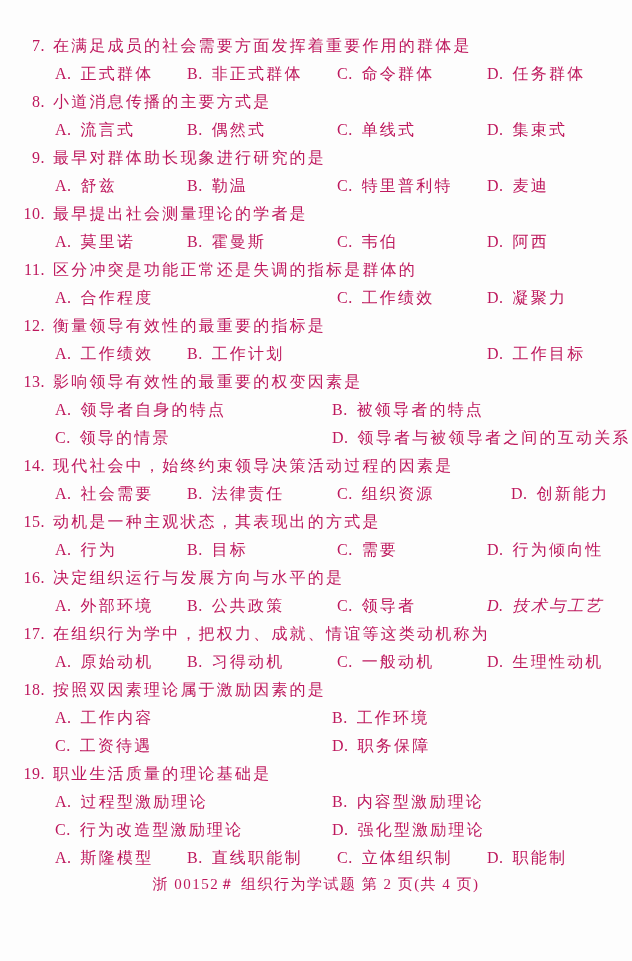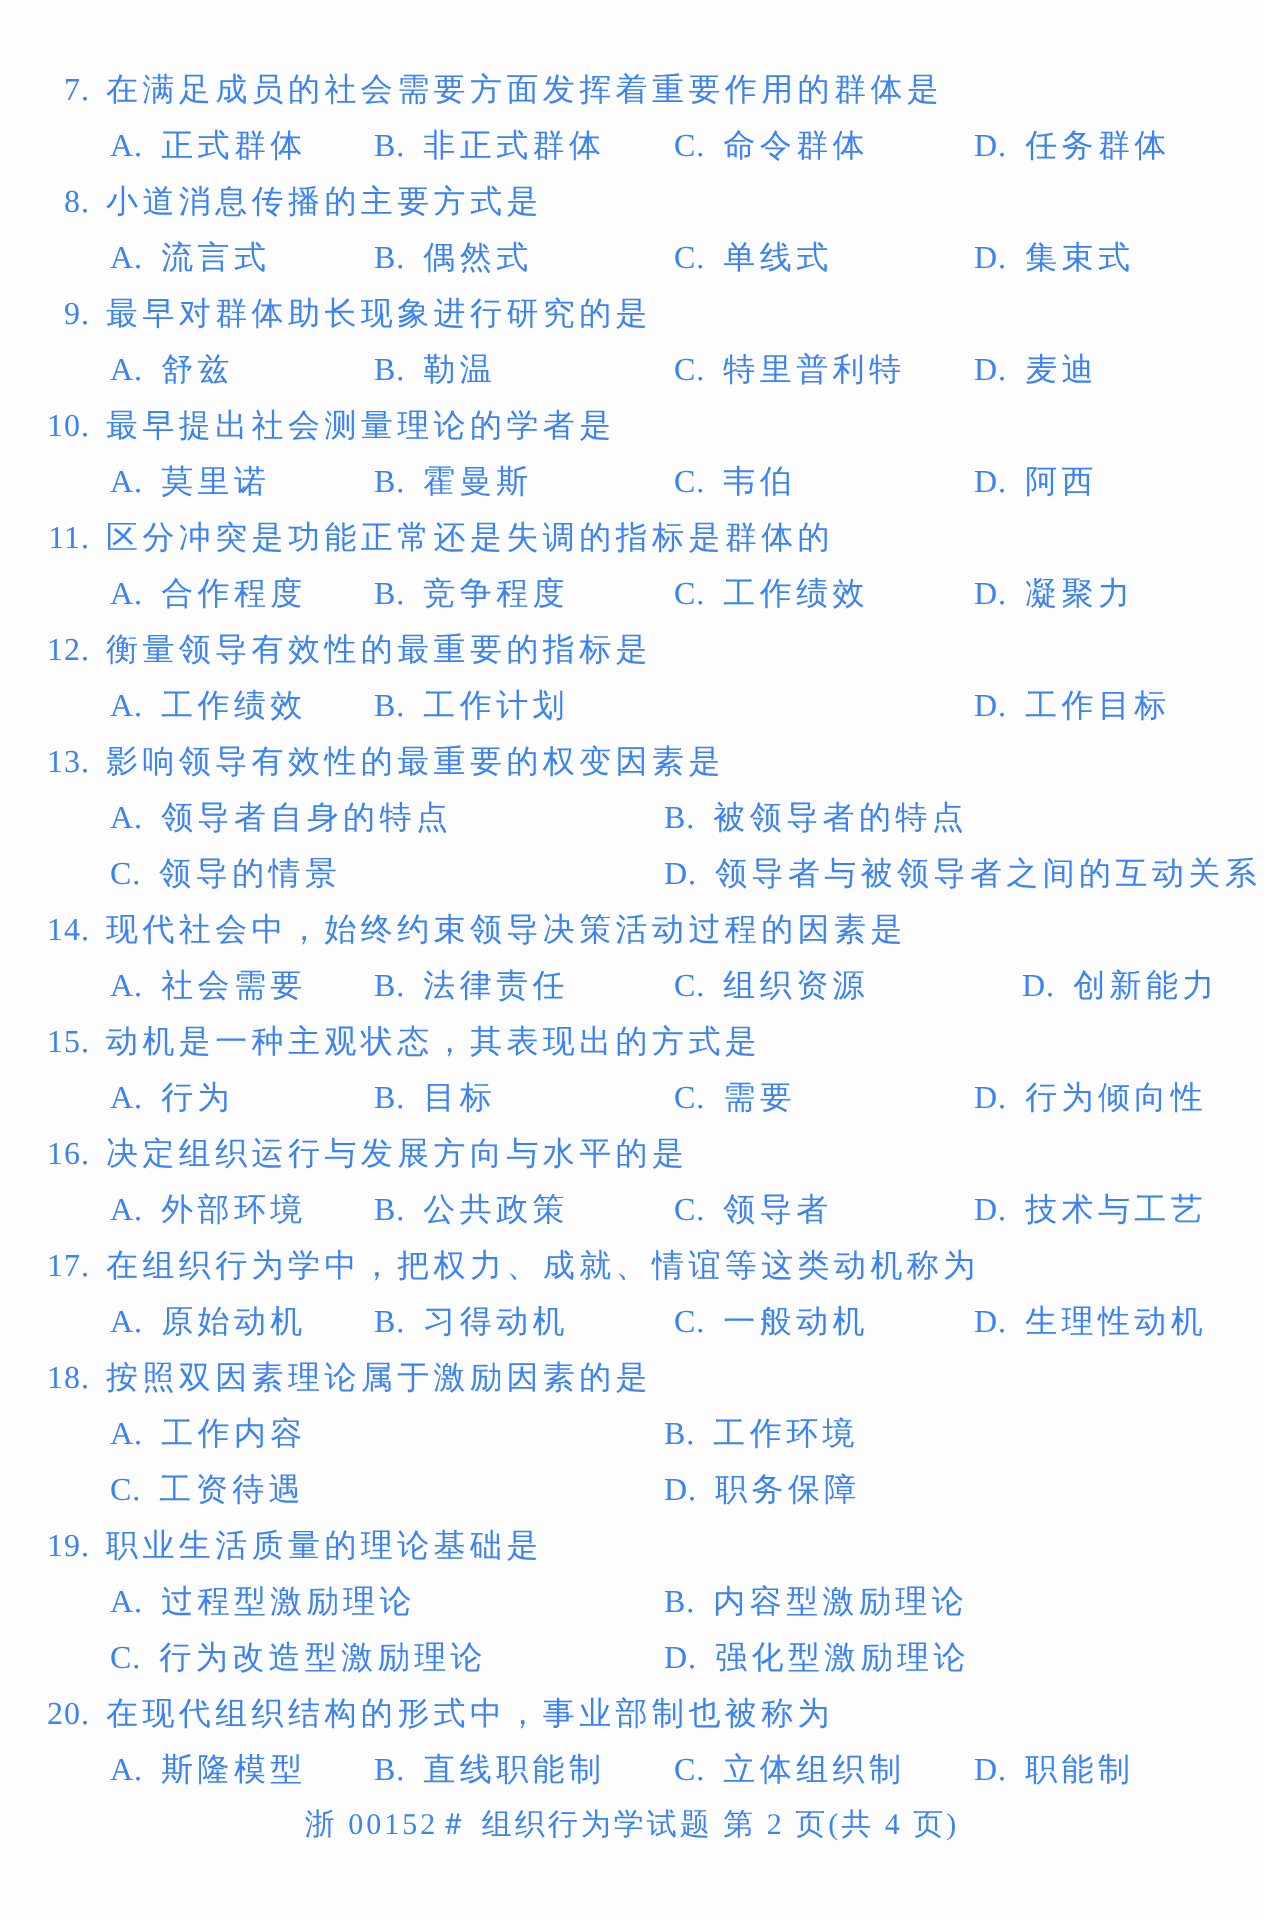--- a/index.html
+++ b/index.html
@@ -33,21 +33,21 @@
   .footer {
     margin-top: 3px;
     text-align: center;
     font-size: 15px;
     letter-spacing: 1.5px;
   }
 </style>
 </head>
 <body>
 
-<div class="page" style="background: rgb(253, 253, 253); color: #3b82f6;">
+<div class="page" style="background: rgb(253, 253, 253); color: #be185d;">
   <div class="content" id="questions">
       <div class="q-block">
         <div class="line q-line"><span class="qnum">7.</span><span class="qtext">在满足成员的社会需要方面发挥着重要作用的群体是</span></div>
         <div class="line opt-row">
           <span class="opt" style="left: 0px;"><span class="opt-label">A.</span><span class="opt-text">正式群体</span></span>
           <span class="opt" style="left: 132px;"><span class="opt-label">B.</span><span class="opt-text">非正式群体</span></span>
           <span class="opt" style="left: 282px;"><span class="opt-label">C.</span><span class="opt-text">命令群体</span></span>
           <span class="opt" style="left: 432px;"><span class="opt-label">D.</span><span class="opt-text">任务群体</span></span>
         </div>
       </div>
@@ -75,21 +75,20 @@
           <span class="opt" style="left: 0px;"><span class="opt-label">A.</span><span class="opt-text">莫里诺</span></span>
           <span class="opt" style="left: 132px;"><span class="opt-label">B.</span><span class="opt-text">霍曼斯</span></span>
           <span class="opt" style="left: 282px;"><span class="opt-label">C.</span><span class="opt-text">韦伯</span></span>
           <span class="opt" style="left: 432px;"><span class="opt-label">D.</span><span class="opt-text">阿西</span></span>
         </div>
       </div>
       <div class="q-block">
         <div class="line q-line"><span class="qnum">11.</span><span class="qtext">区分冲突是功能正常还是失调的指标是群体的</span></div>
         <div class="line opt-row">
           <span class="opt" style="left: 0px;"><span class="opt-label">A.</span><span class="opt-text">合作程度</span></span>
-          <span class="opt" style="left: 132px;"><span class="opt-label">B.</span><span class="opt-text">竞争程度</span></span>
           <span class="opt" style="left: 282px;"><span class="opt-label">C.</span><span class="opt-text">工作绩效</span></span>
           <span class="opt" style="left: 432px;"><span class="opt-label">D.</span><span class="opt-text">凝聚力</span></span>
         </div>
       </div>
       <div class="q-block">
         <div class="line q-line"><span class="qnum">12.</span><span class="qtext">衡量领导有效性的最重要的指标是</span></div>
         <div class="line opt-row">
           <span class="opt" style="left: 0px;"><span class="opt-label">A.</span><span class="opt-text">工作绩效</span></span>
           <span class="opt" style="left: 132px;"><span class="opt-label">B.</span><span class="opt-text">工作计划</span></span>
           <span class="opt" style="left: 432px;"><span class="opt-label">D.</span><span class="opt-text">工作目标</span></span>
@@ -123,21 +122,21 @@
           <span class="opt" style="left: 282px;"><span class="opt-label">C.</span><span class="opt-text">需要</span></span>
           <span class="opt" style="left: 432px;"><span class="opt-label">D.</span><span class="opt-text">行为倾向性</span></span>
         </div>
       </div>
       <div class="q-block">
         <div class="line q-line"><span class="qnum">16.</span><span class="qtext">决定组织运行与发展方向与水平的是</span></div>
         <div class="line opt-row">
           <span class="opt" style="left: 0px;"><span class="opt-label">A.</span><span class="opt-text">外部环境</span></span>
           <span class="opt" style="left: 132px;"><span class="opt-label">B.</span><span class="opt-text">公共政策</span></span>
           <span class="opt" style="left: 282px;"><span class="opt-label">C.</span><span class="opt-text">领导者</span></span>
-          <span class="opt" style="left: 432px;"><span class="opt-label">D.</span><span class="opt-text">技术与工艺</span></span>
+          <span class="opt" style="left: 432px; font-style: italic;"><span class="opt-label">D.</span><span class="opt-text">技术与工艺</span></span>
         </div>
       </div>
       <div class="q-block">
         <div class="line q-line"><span class="qnum">17.</span><span class="qtext">在组织行为学中，把权力、成就、情谊等这类动机称为</span></div>
         <div class="line opt-row">
           <span class="opt" style="left: 0px;"><span class="opt-label">A.</span><span class="opt-text">原始动机</span></span>
           <span class="opt" style="left: 132px;"><span class="opt-label">B.</span><span class="opt-text">习得动机</span></span>
           <span class="opt" style="left: 282px;"><span class="opt-label">C.</span><span class="opt-text">一般动机</span></span>
           <span class="opt" style="left: 432px;"><span class="opt-label">D.</span><span class="opt-text">生理性动机</span></span>
         </div>
@@ -158,21 +157,20 @@
         <div class="line opt-row">
           <span class="opt" style="left: 0px;"><span class="opt-label">A.</span><span class="opt-text">过程型激励理论</span></span>
           <span class="opt" style="left: 277px;"><span class="opt-label">B.</span><span class="opt-text">内容型激励理论</span></span>
         </div>
         <div class="line opt-row">
           <span class="opt" style="left: 0px;"><span class="opt-label">C.</span><span class="opt-text">行为改造型激励理论</span></span>
           <span class="opt" style="left: 277px;"><span class="opt-label">D.</span><span class="opt-text">强化型激励理论</span></span>
         </div>
       </div>
       <div class="q-block">
-        <div class="line q-line"><span class="qnum">20.</span><span class="qtext">在现代组织结构的形式中，事业部制也被称为</span></div>
         <div class="line opt-row">
           <span class="opt" style="left: 0px;"><span class="opt-label">A.</span><span class="opt-text">斯隆模型</span></span>
           <span class="opt" style="left: 132px;"><span class="opt-label">B.</span><span class="opt-text">直线职能制</span></span>
           <span class="opt" style="left: 282px;"><span class="opt-label">C.</span><span class="opt-text">立体组织制</span></span>
           <span class="opt" style="left: 432px;"><span class="opt-label">D.</span><span class="opt-text">职能制</span></span>
         </div>
       </div>
     </div>
   <div class="footer">浙 00152＃ 组织行为学试题 第 2 页(共 4 页)</div>
 </div>

